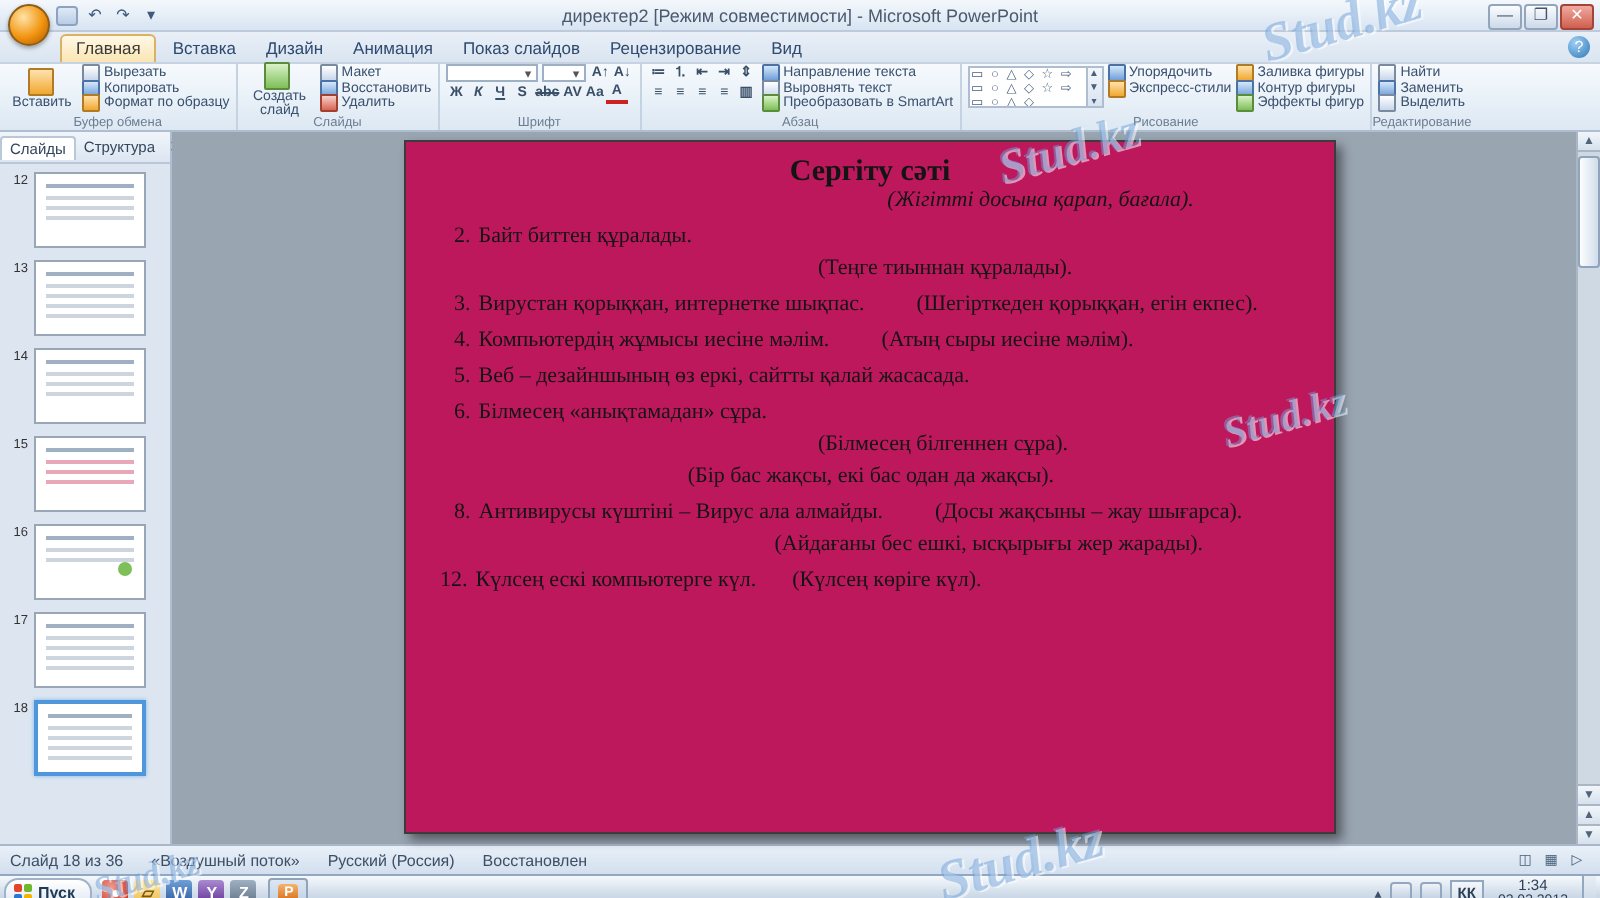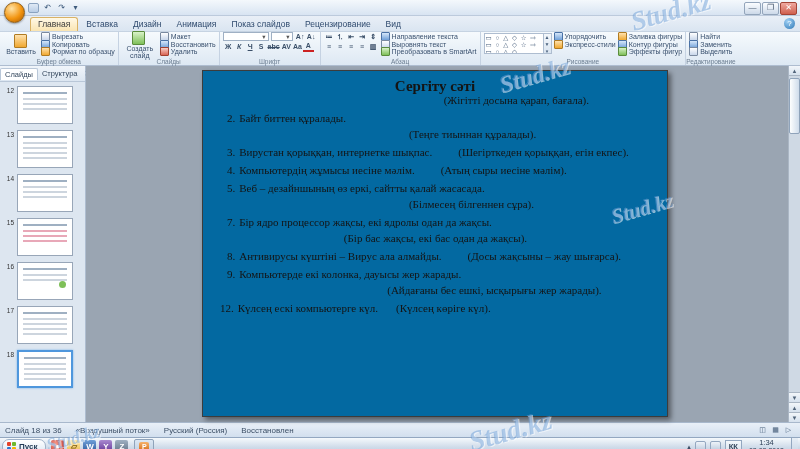--- a/index.html
+++ b/index.html
@@ -62,31 +62,31 @@
   .thumb.dot .t-box::after{content:"";position:absolute;right:6px;top:18px;width:7px;height:7px;border-radius:50%;background:#7ebf58;}
 
   .canvas{flex:1;position:relative;background:#9aa5b2;}
   .vscroll{position:absolute;right:0;top:0;bottom:0;width:11px;background:#cfd9e4;border-left:1px solid #aab6c4;display:flex;flex-direction:column;align-items:center;font-size:6px;color:#51647a;}
   .vs-btn{width:11px;height:10px;line-height:10px;text-align:center;background:linear-gradient(#f2f6fa,#d6e1ed);border-bottom:1px solid #aab6c4;box-sizing:border-box;}
   .vs-thumb{width:9px;height:54px;margin-top:2px;background:linear-gradient(90deg,#fdfefe,#cfdceb);border:1px solid #8fa3ba;border-radius:2px;}
   .vs-bottom{margin-top:auto;display:flex;flex-direction:column;}
   .vs-bottom .vs-btn{border-top:1px solid #aab6c4;border-bottom:none;}
 
   
-  .slide{position:absolute;left:116px;top:4px;width:466px;height:347px;background:#0369a1;border:1px solid #3c3c3c;box-shadow:3px 3px 5px rgba(0,0,0,.45);font-family:"Liberation Serif",serif;color:#141414;box-sizing:border-box;padding:5px 15px;}
+  .slide{position:absolute;left:116px;top:4px;width:466px;height:347px;background:#be185d;border:1px solid #3c3c3c;box-shadow:3px 3px 5px rgba(0,0,0,.45);font-family:"Liberation Serif",serif;color:#141414;box-sizing:border-box;padding:5px 15px;}
   .s-title{text-align:center;font-size:15px;font-weight:bold;margin:2px 0 1px;}
   .s-sub{font-size:11.5px;font-weight:bold;margin:2px 0 7px;}
   .hl{background:#ffff00;}
   .star-ic{color:#e0c32c;font-size:11px;margin-right:2px;font-family:"DejaVu Sans",sans-serif;}
   .row{font-size:11px;line-height:13px;margin:0 0 5px;padding-left:9px;white-space:nowrap;}
   .arow{font-size:11px;line-height:13px;margin:-2px 0 5px;white-space:nowrap;}
   .n{margin-right:4px;}
   .und{text-decoration:underline;}
   .ai{margin-left:26px;}
-  .a0{padding-left:52%;}.a1{padding-left:44%;}.a4{padding-left:37%;}
+  .a0{padding-left:52%;font-style:italic;}.a1{padding-left:44%;}.a4{padding-left:37%;}
   .a5{padding-left:44%;}.a6{padding-left:29%;}.a8{padding-left:39%;}
   .row.last{padding-left:2px;}
 
   
   .statusbar{height:15px;background:linear-gradient(#e9f0f8,#d2dfee);border-top:1px solid #a8b8cc;display:flex;align-items:center;font-size:8px;color:#3c4f66;padding:0 5px;box-sizing:border-box;}
   .st-item{margin-right:14px;white-space:nowrap;}
   .st-spacer{flex:1;}
   .vbtn{width:11px;height:11px;border:1px solid transparent;font-size:7px;line-height:11px;text-align:center;color:#48607c;font-family:"DejaVu Sans",sans-serif;}
   .zoom-wrap{display:flex;align-items:center;gap:3px;margin-left:6px;}
   .zbtn{width:9px;height:9px;line-height:8px;text-align:center;border:1px solid #8fa;border:1px solid #8fa3ba;border-radius:50%;background:linear-gradient(#fff,#d9e4f0);font-size:8px;color:#44566d;}
@@ -131,20 +131,21 @@
 <div class="window">
 
   <div class="titlebar">
     <div class="office-ball"></div>
     <div class="qat">
       <span class="qic save"></span>
       <span class="qic">↶</span>
       <span class="qic">↷</span>
       <span class="qic">▾</span>
     </div>
+    <div class="title-text">директер2 [Режим совместимости] - Microsoft PowerPoint</div>
     <div class="winbtns">
       <div class="wb">—</div>
       <div class="wb">❐</div>
       <div class="wb close">✕</div>
     </div>
   </div>
 
   <div class="tabsrow">
     <div class="tab active">Главная</div>
     <div class="tab">Вставка</div>
@@ -398,28 +399,27 @@
 
         <div class="row"><span class="n">2.</span><span>Байт биттен құралады.</span></div>
         <div class="arow a1"><span>(Теңге тиыннан құралады).</span></div>
 
         <div class="row"><span class="n">3.</span><span>Вирустан қорыққан, интернетке шықпас.</span><span class="ai">(Шегірткеден қорыққан, егін екпес).</span></div>
 
         <div class="row"><span class="n">4.</span><span>Компьютердің жұмысы иесіне мәлім.</span><span class="ai">(Атың сыры иесіне мәлім).</span></div>
 
         <div class="row"><span class="n">5.</span><span>Веб – дезайншының өз еркі, сайтты қалай жасасада.</span></div>
 
+        <div class="row"><span class="n">6.</span><span>Білмесең «анықтамадан» сұра.</span></div>
         <div class="arow a5"><span>(Білмесең білгеннен сұра).</span></div>
 
-        <div class="row"><span class="n">7.</span><span>Бір ядро процессор жақсы, екі ядролы одан да жақсы.</span></div>
         <div class="arow a6"><span>(Бір бас жақсы, екі  бас  одан да жақсы).</span></div>
 
         <div class="row"><span class="n">8.</span><span>Антивирусы күштіні – Вирус ала алмайды.</span><span class="ai">(Досы жақсыны – жау шығарса).</span></div>
 
-        <div class="row"><span class="n">9.</span><span>Компьютерде екі колонка, дауысы жер жарады.</span></div>
         <div class="arow a8"><span>(Айдағаны бес ешкі, ысқырығы жер жарады).</span></div>
 
         <div class="row last"><span class="n">12.</span><span>Күлсең ескі компьютерге күл.</span><span class="ai" style="margin-left:18px;">(Күлсең көріге күл).</span></div>
       </div>
 
       <div class="vscroll">
         <div class="vs-btn">▲</div>
         <div class="vs-thumb"></div>
         <div class="vs-bottom">
           <div class="vs-btn">▼</div>

